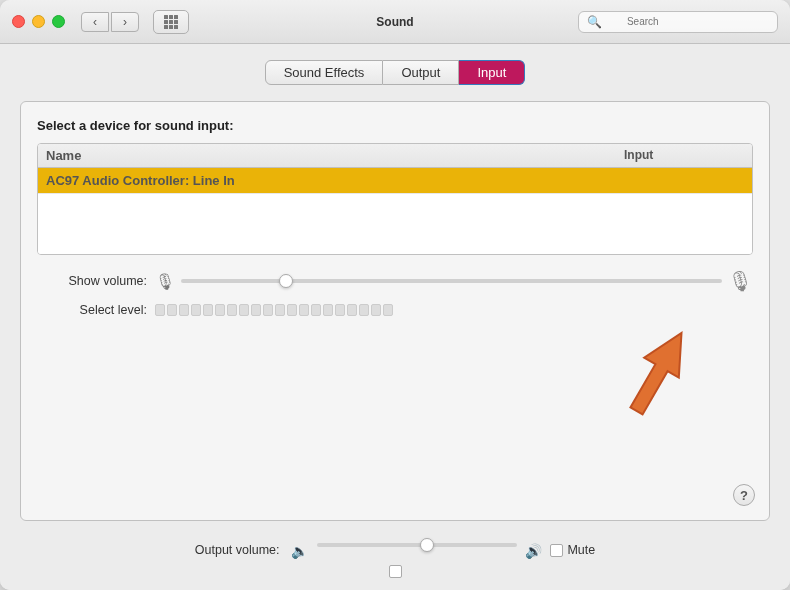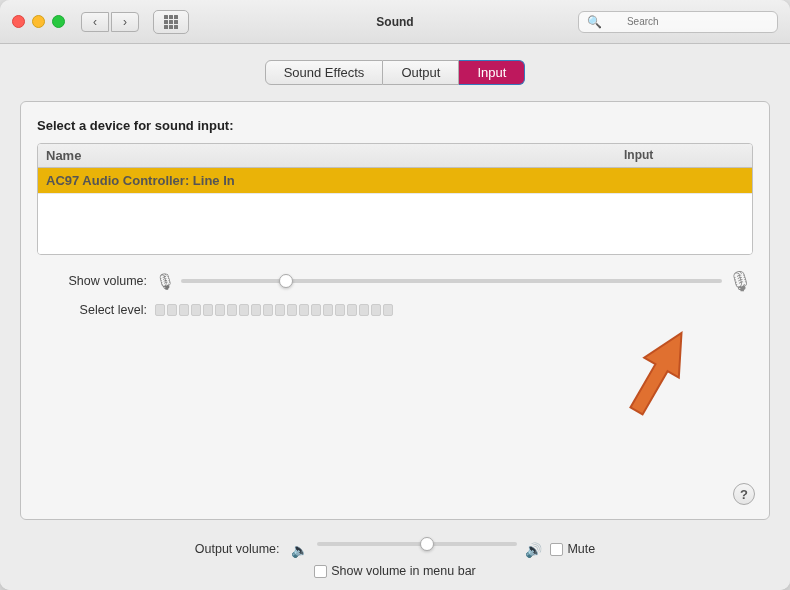--- a/index.html
+++ b/index.html
@@ -531,16 +531,15 @@
         <div class="output-slider-thumb"></div>
       </div>
       <span class="volume-icon">🔊</span>
       <div class="mute-checkbox">
         <div class="checkbox-box"></div>
         <span class="mute-label">Mute</span>
       </div>
     </div>
     <div class="show-volume-row">
       <div class="checkbox-box"></div>
-      <span class="mute-label">Show volume in menu bar</span>
     </div>
   </div>
 </div>
 
 </body></html>

